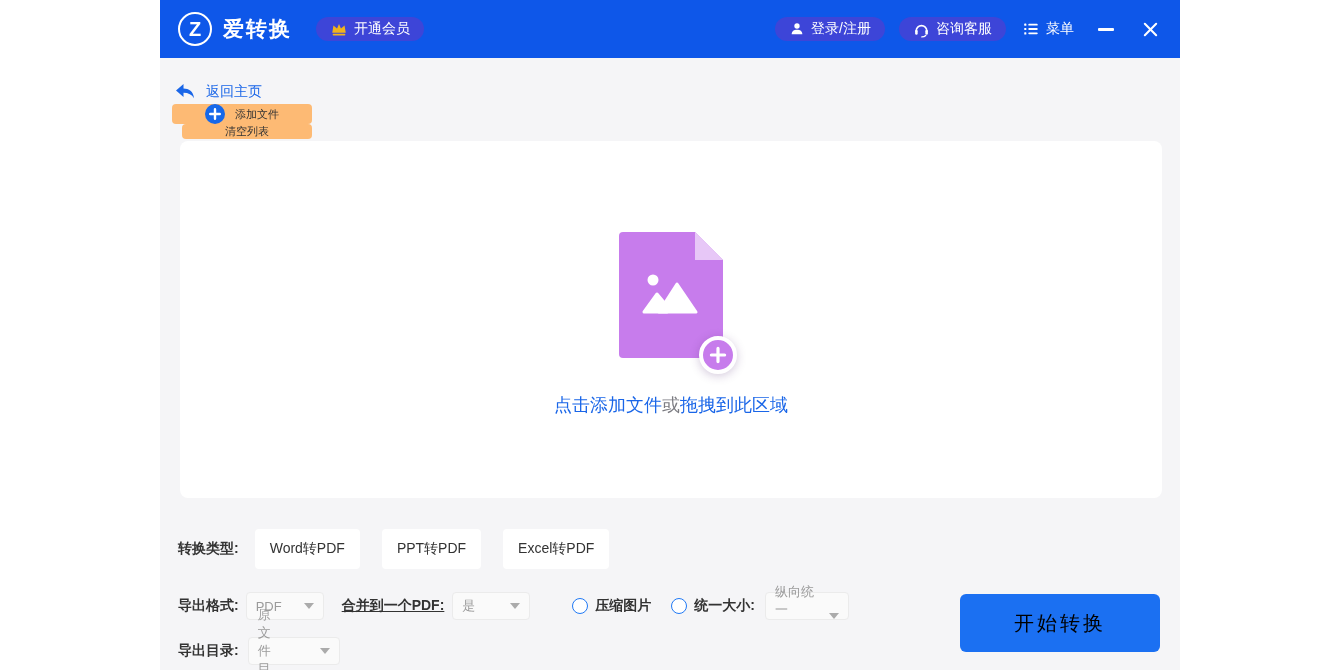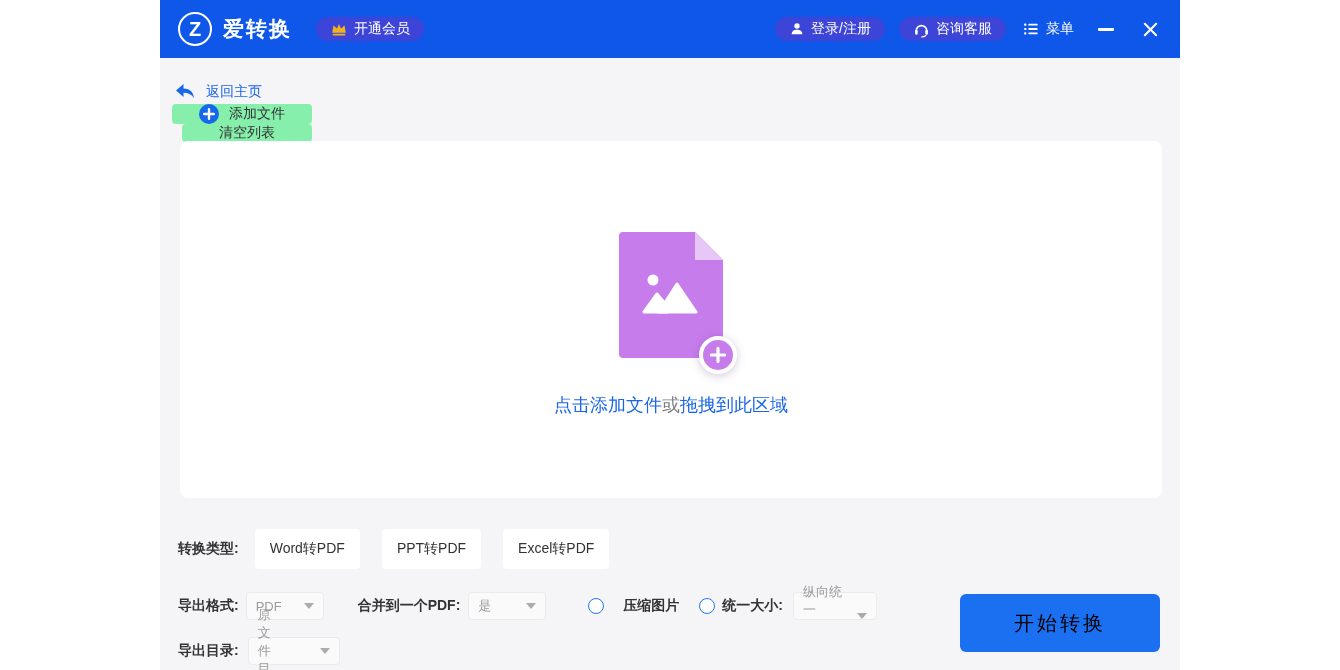--- a/index.html
+++ b/index.html
@@ -30,22 +30,22 @@
   .win-btn { margin-left:20px; cursor:pointer; display:flex; align-items:center; justify-content:center;
     width:24px; height:24px; }
   .min-bar { width:16px; height:3px; background:#fff; border-radius:1px; }
 
   
   .toolbar { position:absolute; top:80px; left:12px; right:18px; height:42px;
     display:flex; align-items:flex-start;flex-direction:column; }
   .back-link { display:flex; align-items:center; cursor:pointer; }
   .back-link span { color:var(--accent-blue,#1a66e8); font-size:14px; margin-left:8px; }
   .toolbar .spacer { flex:1; }
-  .tool-btn { height:40px; background:#86efac; border-radius:4px; border:none;
-    display:flex; align-items:center; justify-content:center; font-size:14px; color:#333;
+  .tool-btn { height:40px; background:#fdba74; border-radius:4px; border:none;
+    display:flex; align-items:center; justify-content:center; font-size:11px; color:#333;
     cursor:pointer; font-family:inherit; }
   .add-btn { width:140px; }
   .clear-btn { width:130px; margin-left:10px; }
   .plus-circle { width:20px; height:20px; margin-right:10px; flex:0 0 auto; }
 
   
   .dropzone { position:absolute; top:141px; left:20px; width:982px; height:357px;
     background:#fff; border-radius:8px; cursor:pointer; }
   .file-wrap { position:absolute; top:91px; left:50%; transform:translateX(-50%);
     width:104px; height:126px; }
@@ -80,23 +80,23 @@
     display:flex; align-items:center; }
   .dropdown { height:28px; background:#fafafa; border:1px solid #ebebeb; border-radius:4px;
     display:flex; align-items:center; justify-content:space-between; padding:0 9px;
     font-size:13px; color:#9b9b9b; cursor:pointer; }
   .dd-arrow { width:0; height:0; border-left:5px solid transparent;
     border-right:5px solid transparent; border-top:6px solid #ababab; margin-left:8px; }
   .dd-format { width:78px; margin-left:7px; }
   .dd-merge { width:78px; margin-left:8px; }
   .dd-unify { width:84px; margin-left:10px;align-items:flex-end; }
   .dd-dir { width:92px; margin-left:9px;gap:41px; }
-  .ml30 { margin-left:34px; }
+  .ml30 { margin-left:18px;text-decoration:underline; }
   .radio-group { display:flex; align-items:center; cursor:pointer; }
-  .rg1 { margin-left:42px;gap:12px; }
+  .rg1 { margin-left:42px; }
   .rg2 { margin-left:20px; }
   .radio { width:16px; height:16px; border-radius:50%; border:1.5px solid #2079f5;
     background:#fff; margin-right:7px; flex:0 0 auto; }
   .radio-label { font-size:14px; color:#333; font-weight:bold; white-space:nowrap; }
 
   .output-row { position:absolute; top:637px; left:18px; height:28px;
     display:flex; align-items:center; }
 
   .convert-btn { position:absolute; top:594px; left:800px; width:200px; height:58px;
     background:var(--primary-button-bg,#1b70f2); color:#000000; border:none; border-radius:6px;

